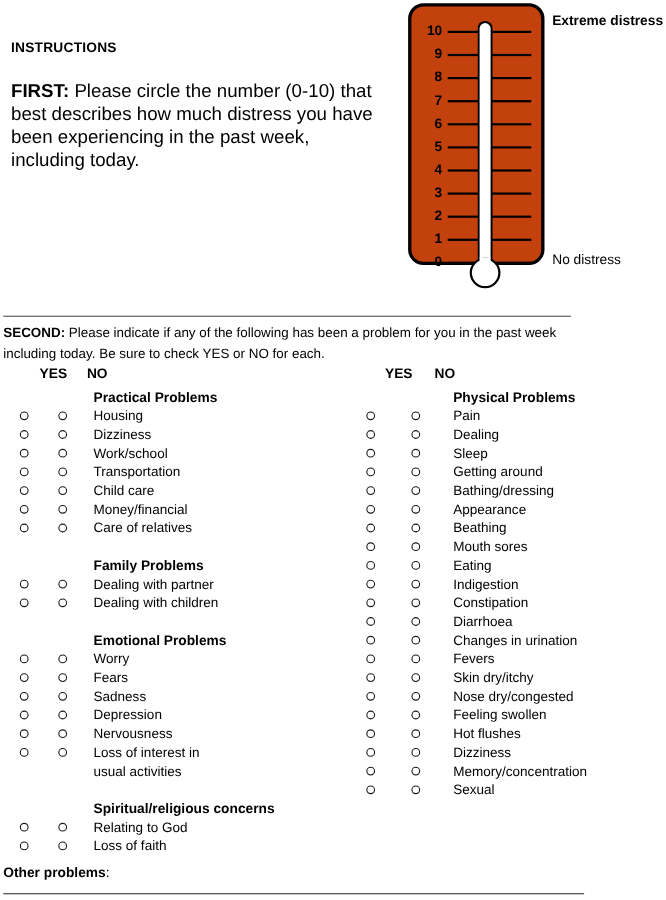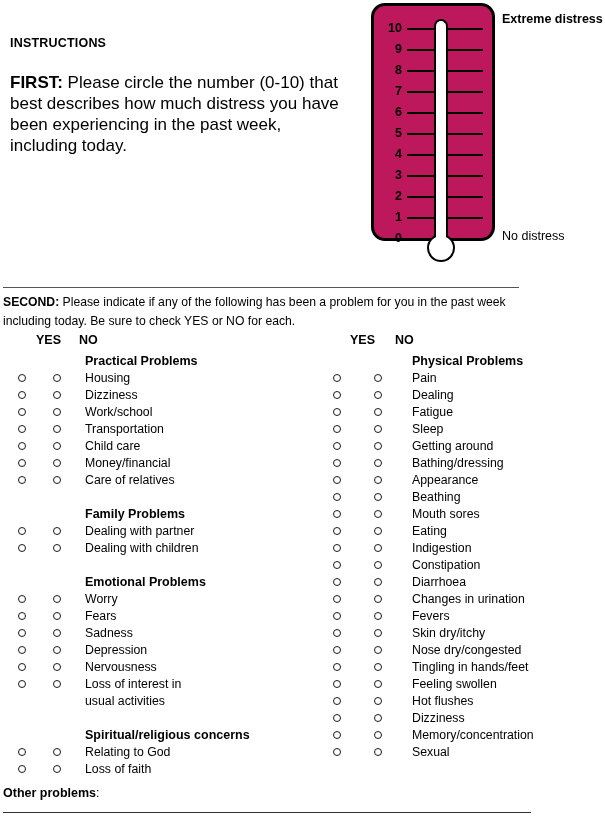--- a/index.html
+++ b/index.html
@@ -44,21 +44,21 @@
   
   #thermometer-panel {
     position: absolute;
     left: 371px;
     top: 3px;
     width: 124px;
     height: 238px;
     border: 3px solid #000;
     border-radius: 14px;
     box-sizing: border-box;
-    background: #be185d;
+    background: #c2410c;
   }
   #scale-area {
     position: absolute;
     left: 0;
     top: 0;
     width: 100%;
     height: 100%;
   }
   .scale-row {
     position: absolute;
@@ -453,25 +453,20 @@
       <span class="item-label">Pain</span>
     </div>
     <div class="item-row">
       <span class="radio radio-yes"></span>
       <span class="radio radio-no"></span>
       <span class="item-label">Dealing</span>
     </div>
     <div class="item-row">
       <span class="radio radio-yes"></span>
       <span class="radio radio-no"></span>
-      <span class="item-label">Fatigue</span>
-    </div>
-    <div class="item-row">
-      <span class="radio radio-yes"></span>
-      <span class="radio radio-no"></span>
       <span class="item-label">Sleep</span>
     </div>
     <div class="item-row">
       <span class="radio radio-yes"></span>
       <span class="radio radio-no"></span>
       <span class="item-label">Getting around</span>
     </div>
     <div class="item-row">
       <span class="radio radio-yes"></span>
       <span class="radio radio-no"></span>
@@ -524,25 +519,20 @@
     </div>
     <div class="item-row">
       <span class="radio radio-yes"></span>
       <span class="radio radio-no"></span>
       <span class="item-label">Skin dry/itchy</span>
     </div>
     <div class="item-row">
       <span class="radio radio-yes"></span>
       <span class="radio radio-no"></span>
       <span class="item-label">Nose dry/congested</span>
-    </div>
-    <div class="item-row">
-      <span class="radio radio-yes"></span>
-      <span class="radio radio-no"></span>
-      <span class="item-label">Tingling in hands/feet</span>
     </div>
     <div class="item-row">
       <span class="radio radio-yes"></span>
       <span class="radio radio-no"></span>
       <span class="item-label">Feeling swollen</span>
     </div>
     <div class="item-row">
       <span class="radio radio-yes"></span>
       <span class="radio radio-no"></span>
       <span class="item-label">Hot flushes</span>

